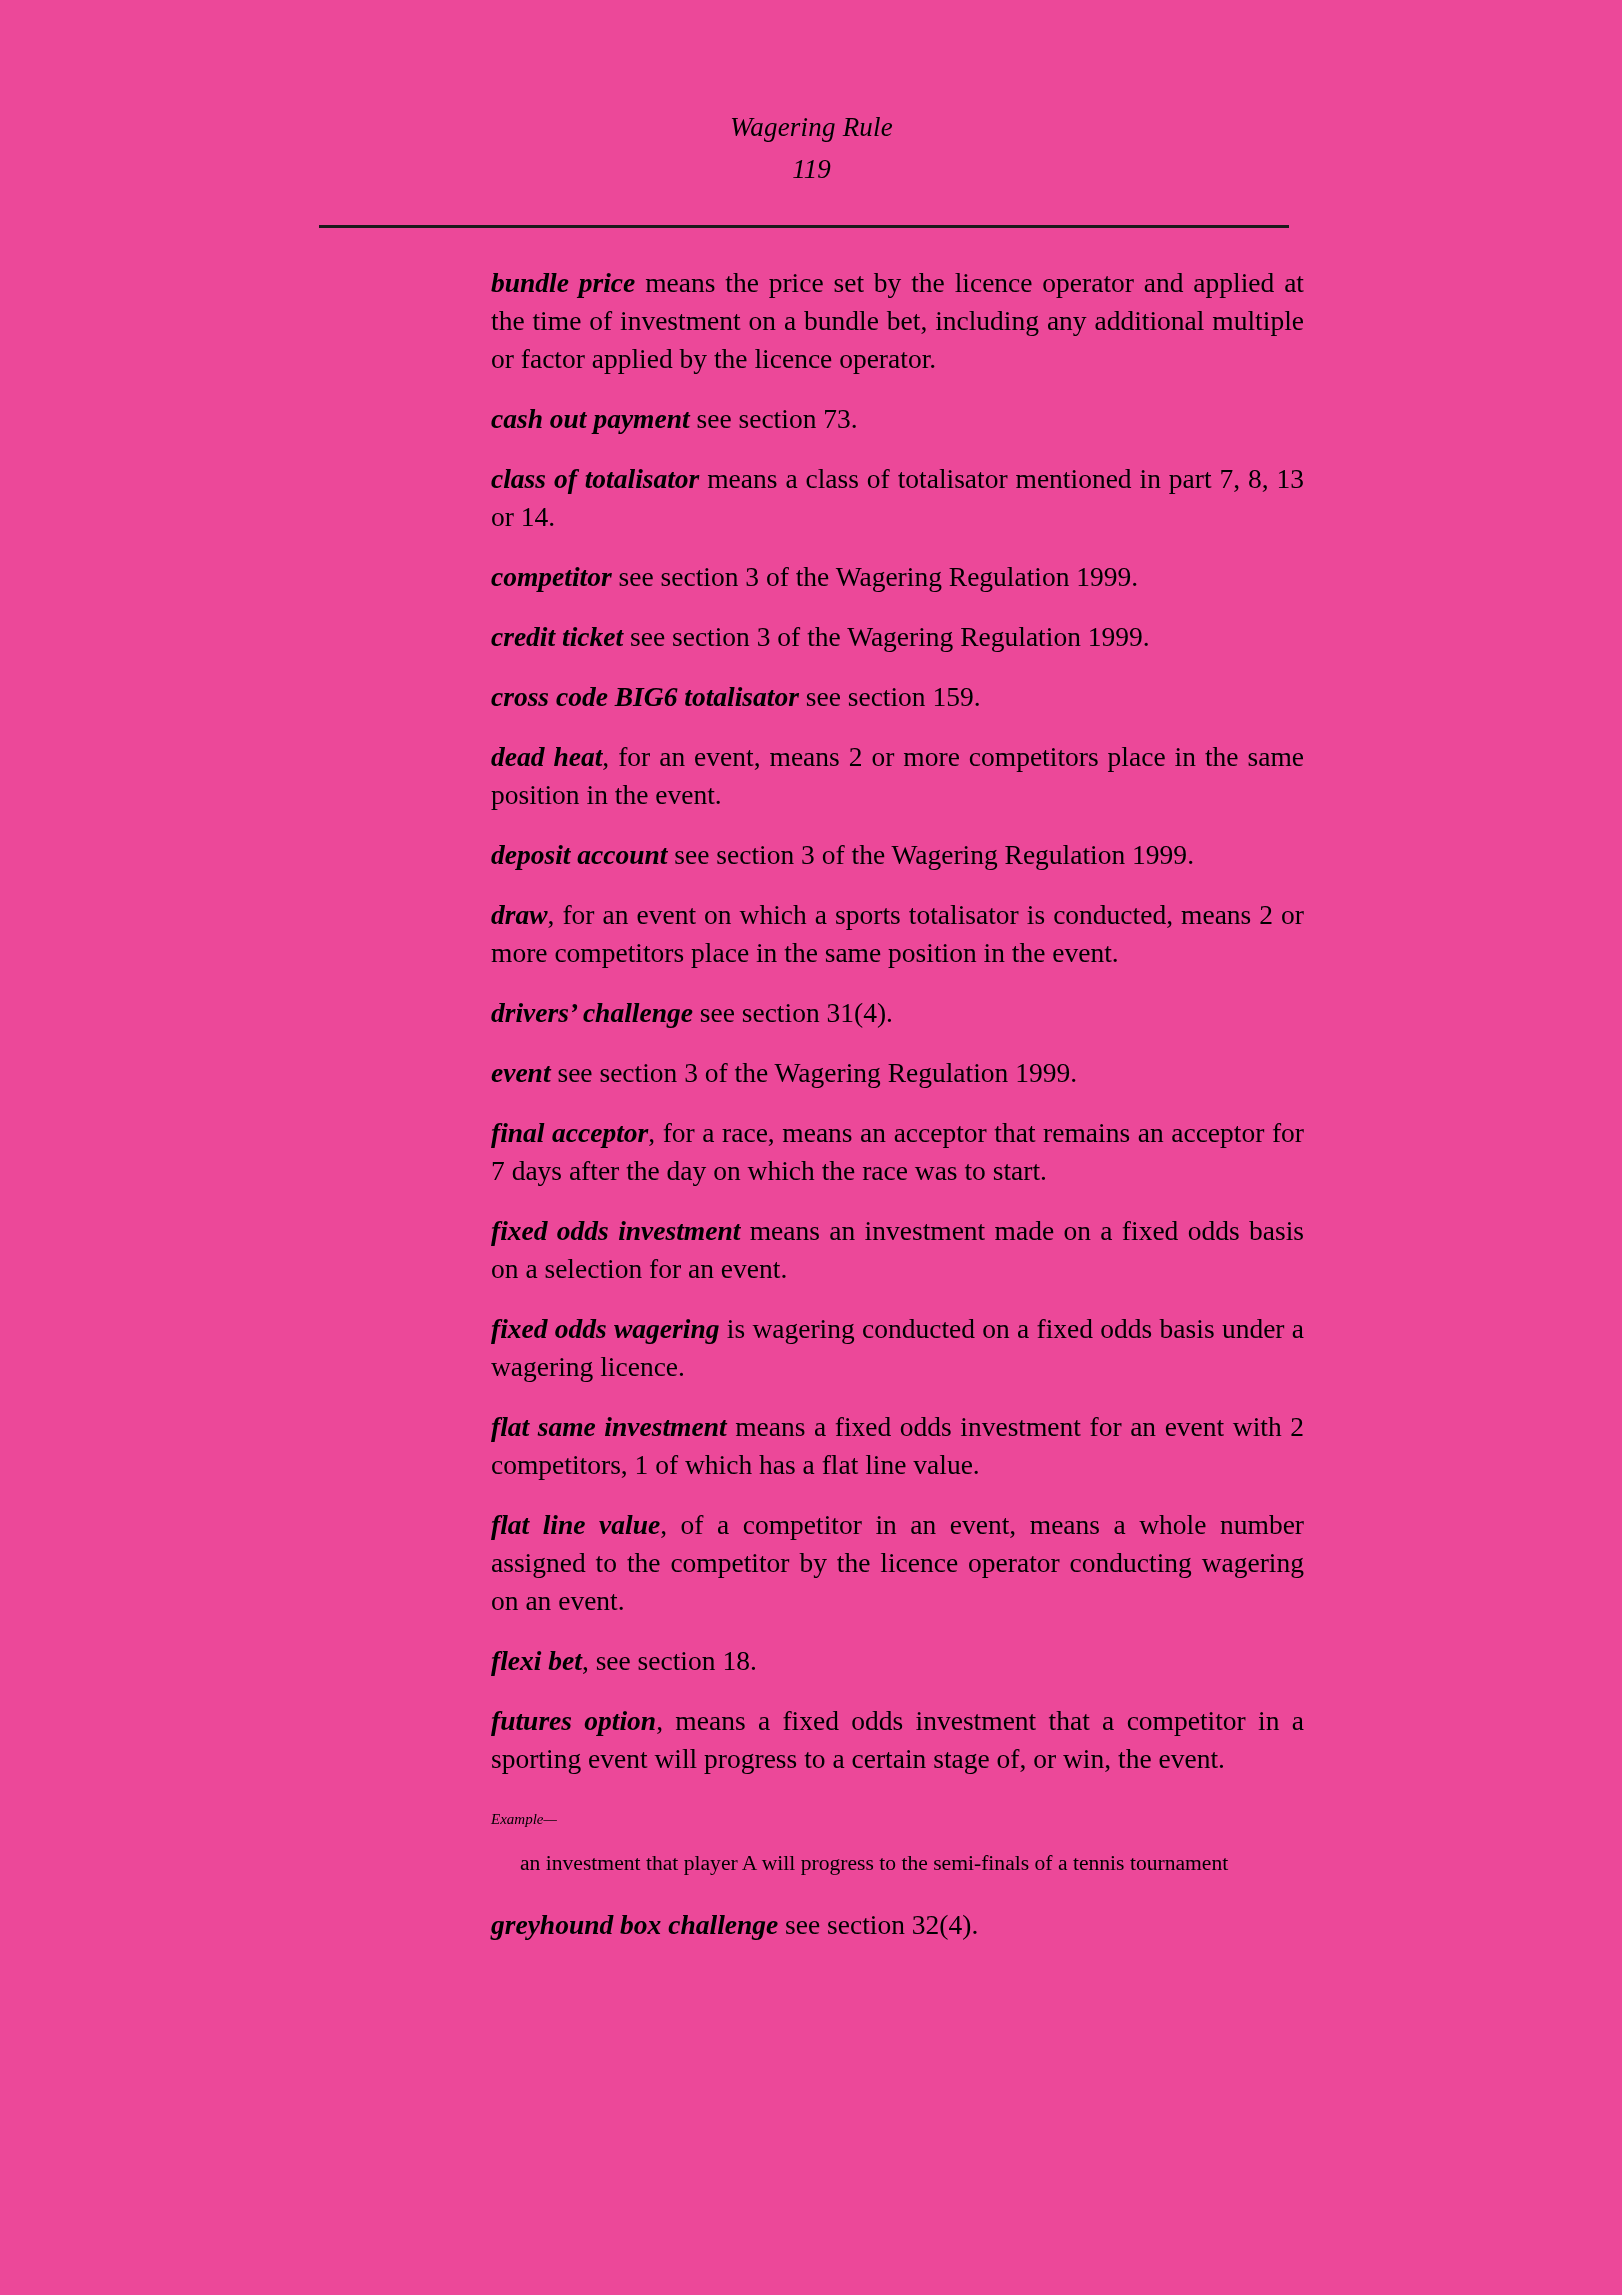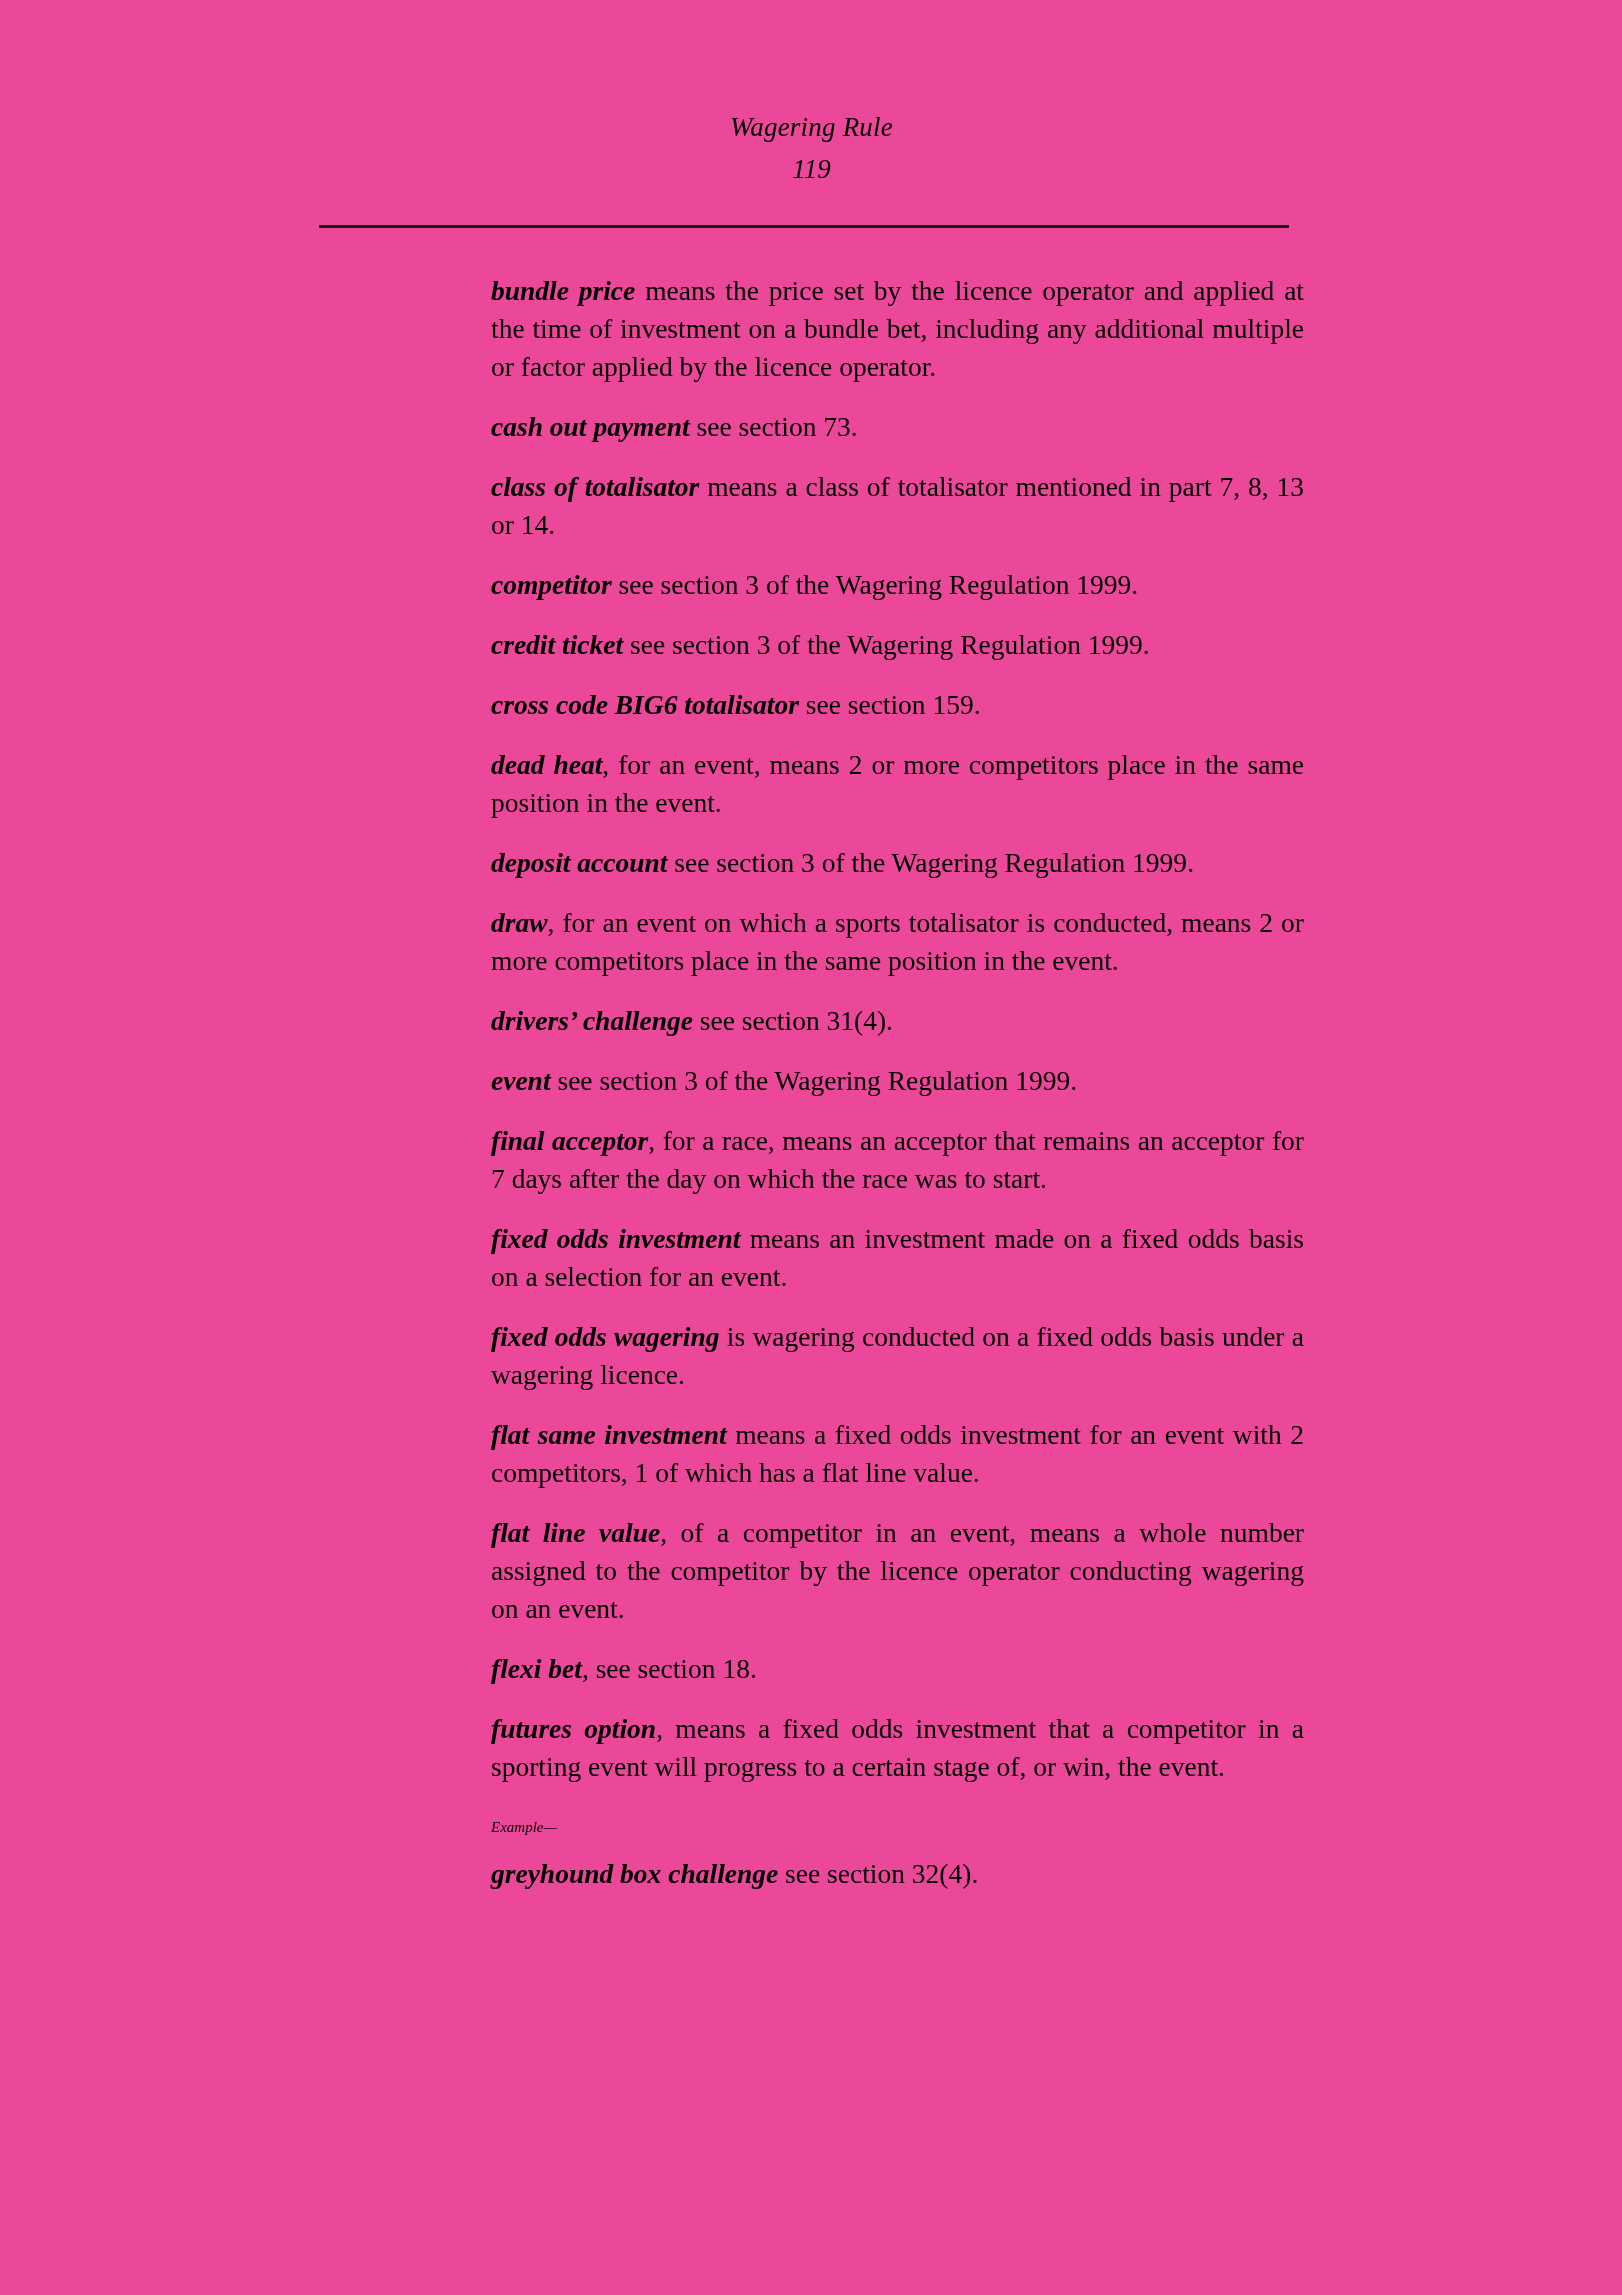--- a/index.html
+++ b/index.html
@@ -47,21 +47,21 @@
     top: 225px;
     width: 970px;
     height: 3.3px;
     background: #1a1a1a;
   }
 
   
   .body-col {
     position: absolute;
     left: 491px;
-    top: 272px;
+    top: 264px;
     width: 813px;
   }
 
   .entry {
     font-size: 27.5px;
     line-height: 38px;
     text-align: justify;
     text-justify: inter-word;
     margin: 0 0 22px 0;
     hyphens: none;
@@ -172,20 +172,21 @@
 
     <p class="entry">
       <span class="term">flexi bet</span><span>, see section 18.</span>
     </p>
 
     <p class="entry">
       <span class="term">futures option</span><span>, means a fixed odds investment that a competitor in a sporting event will progress to a certain stage of, or win, the event.</span>
     </p>
 
     <div class="example-label">Example—</div>
+    <div class="example-body">an investment that player A will progress to the semi-finals of a tennis tournament</div>
 
     <p class="entry">
       <span class="term">greyhound box challenge</span><span> see section 32(4).</span>
     </p>
 
   </div>
 </div>
 
 
 </body></html>

